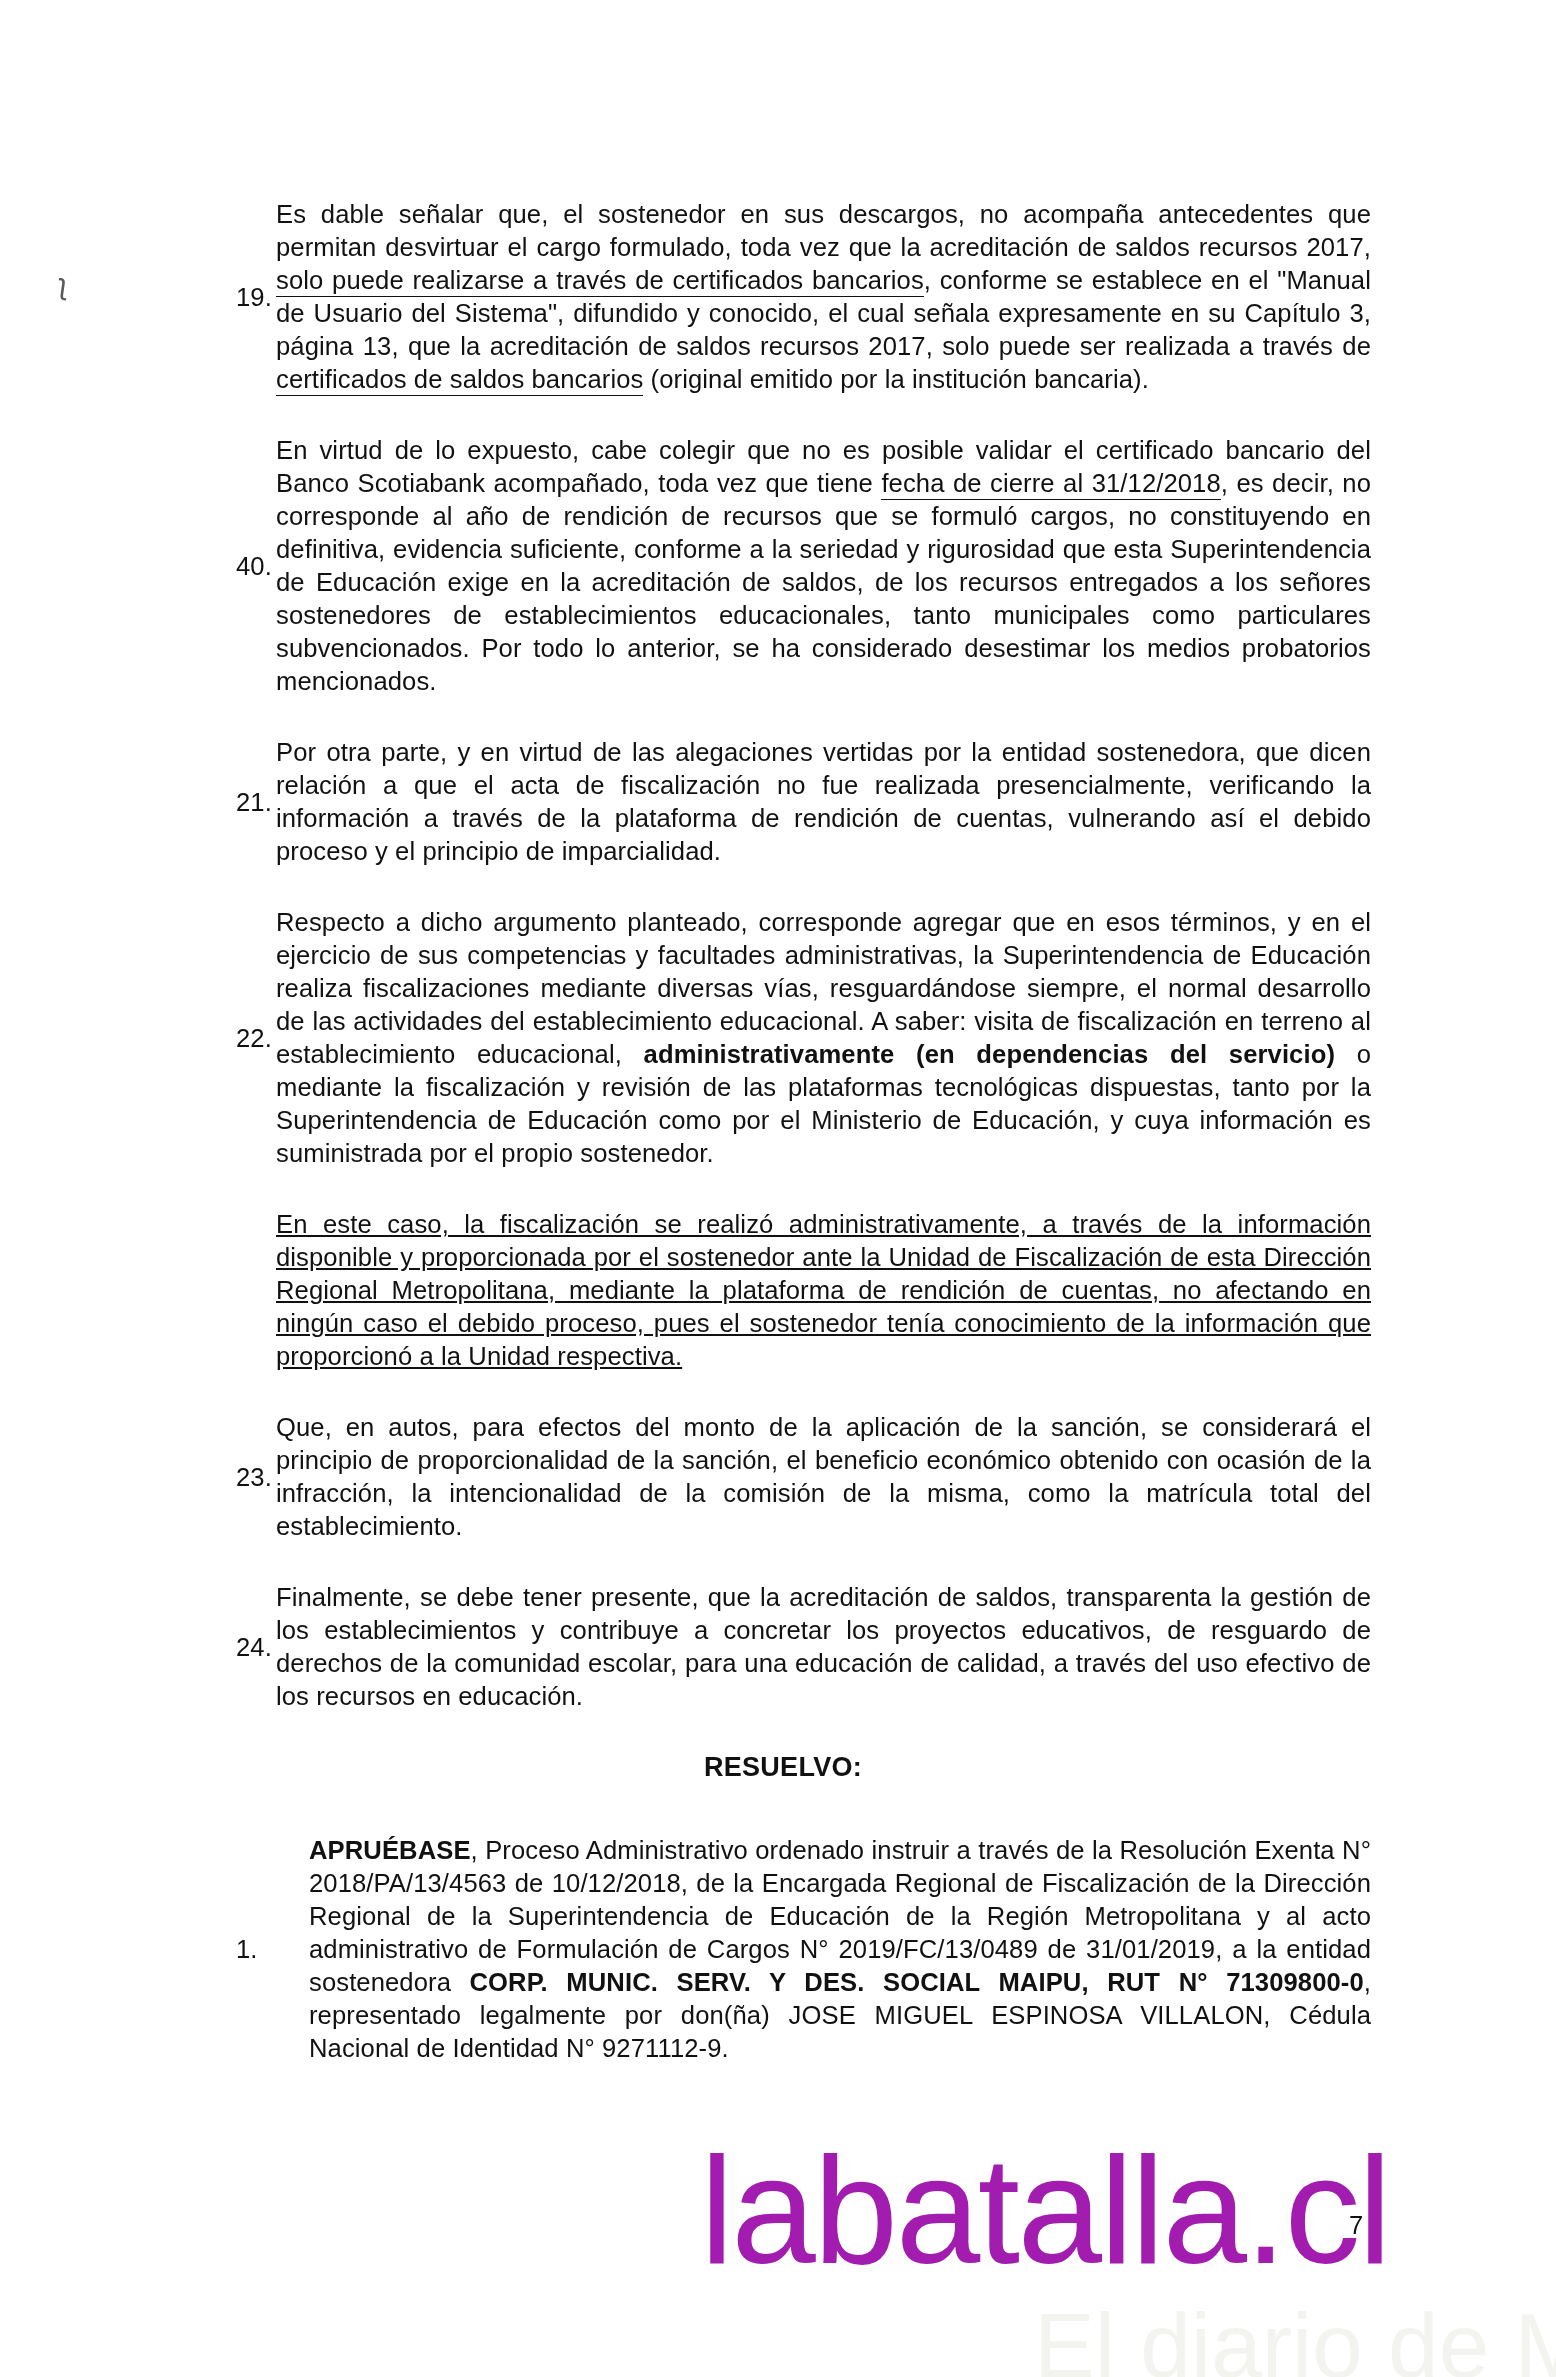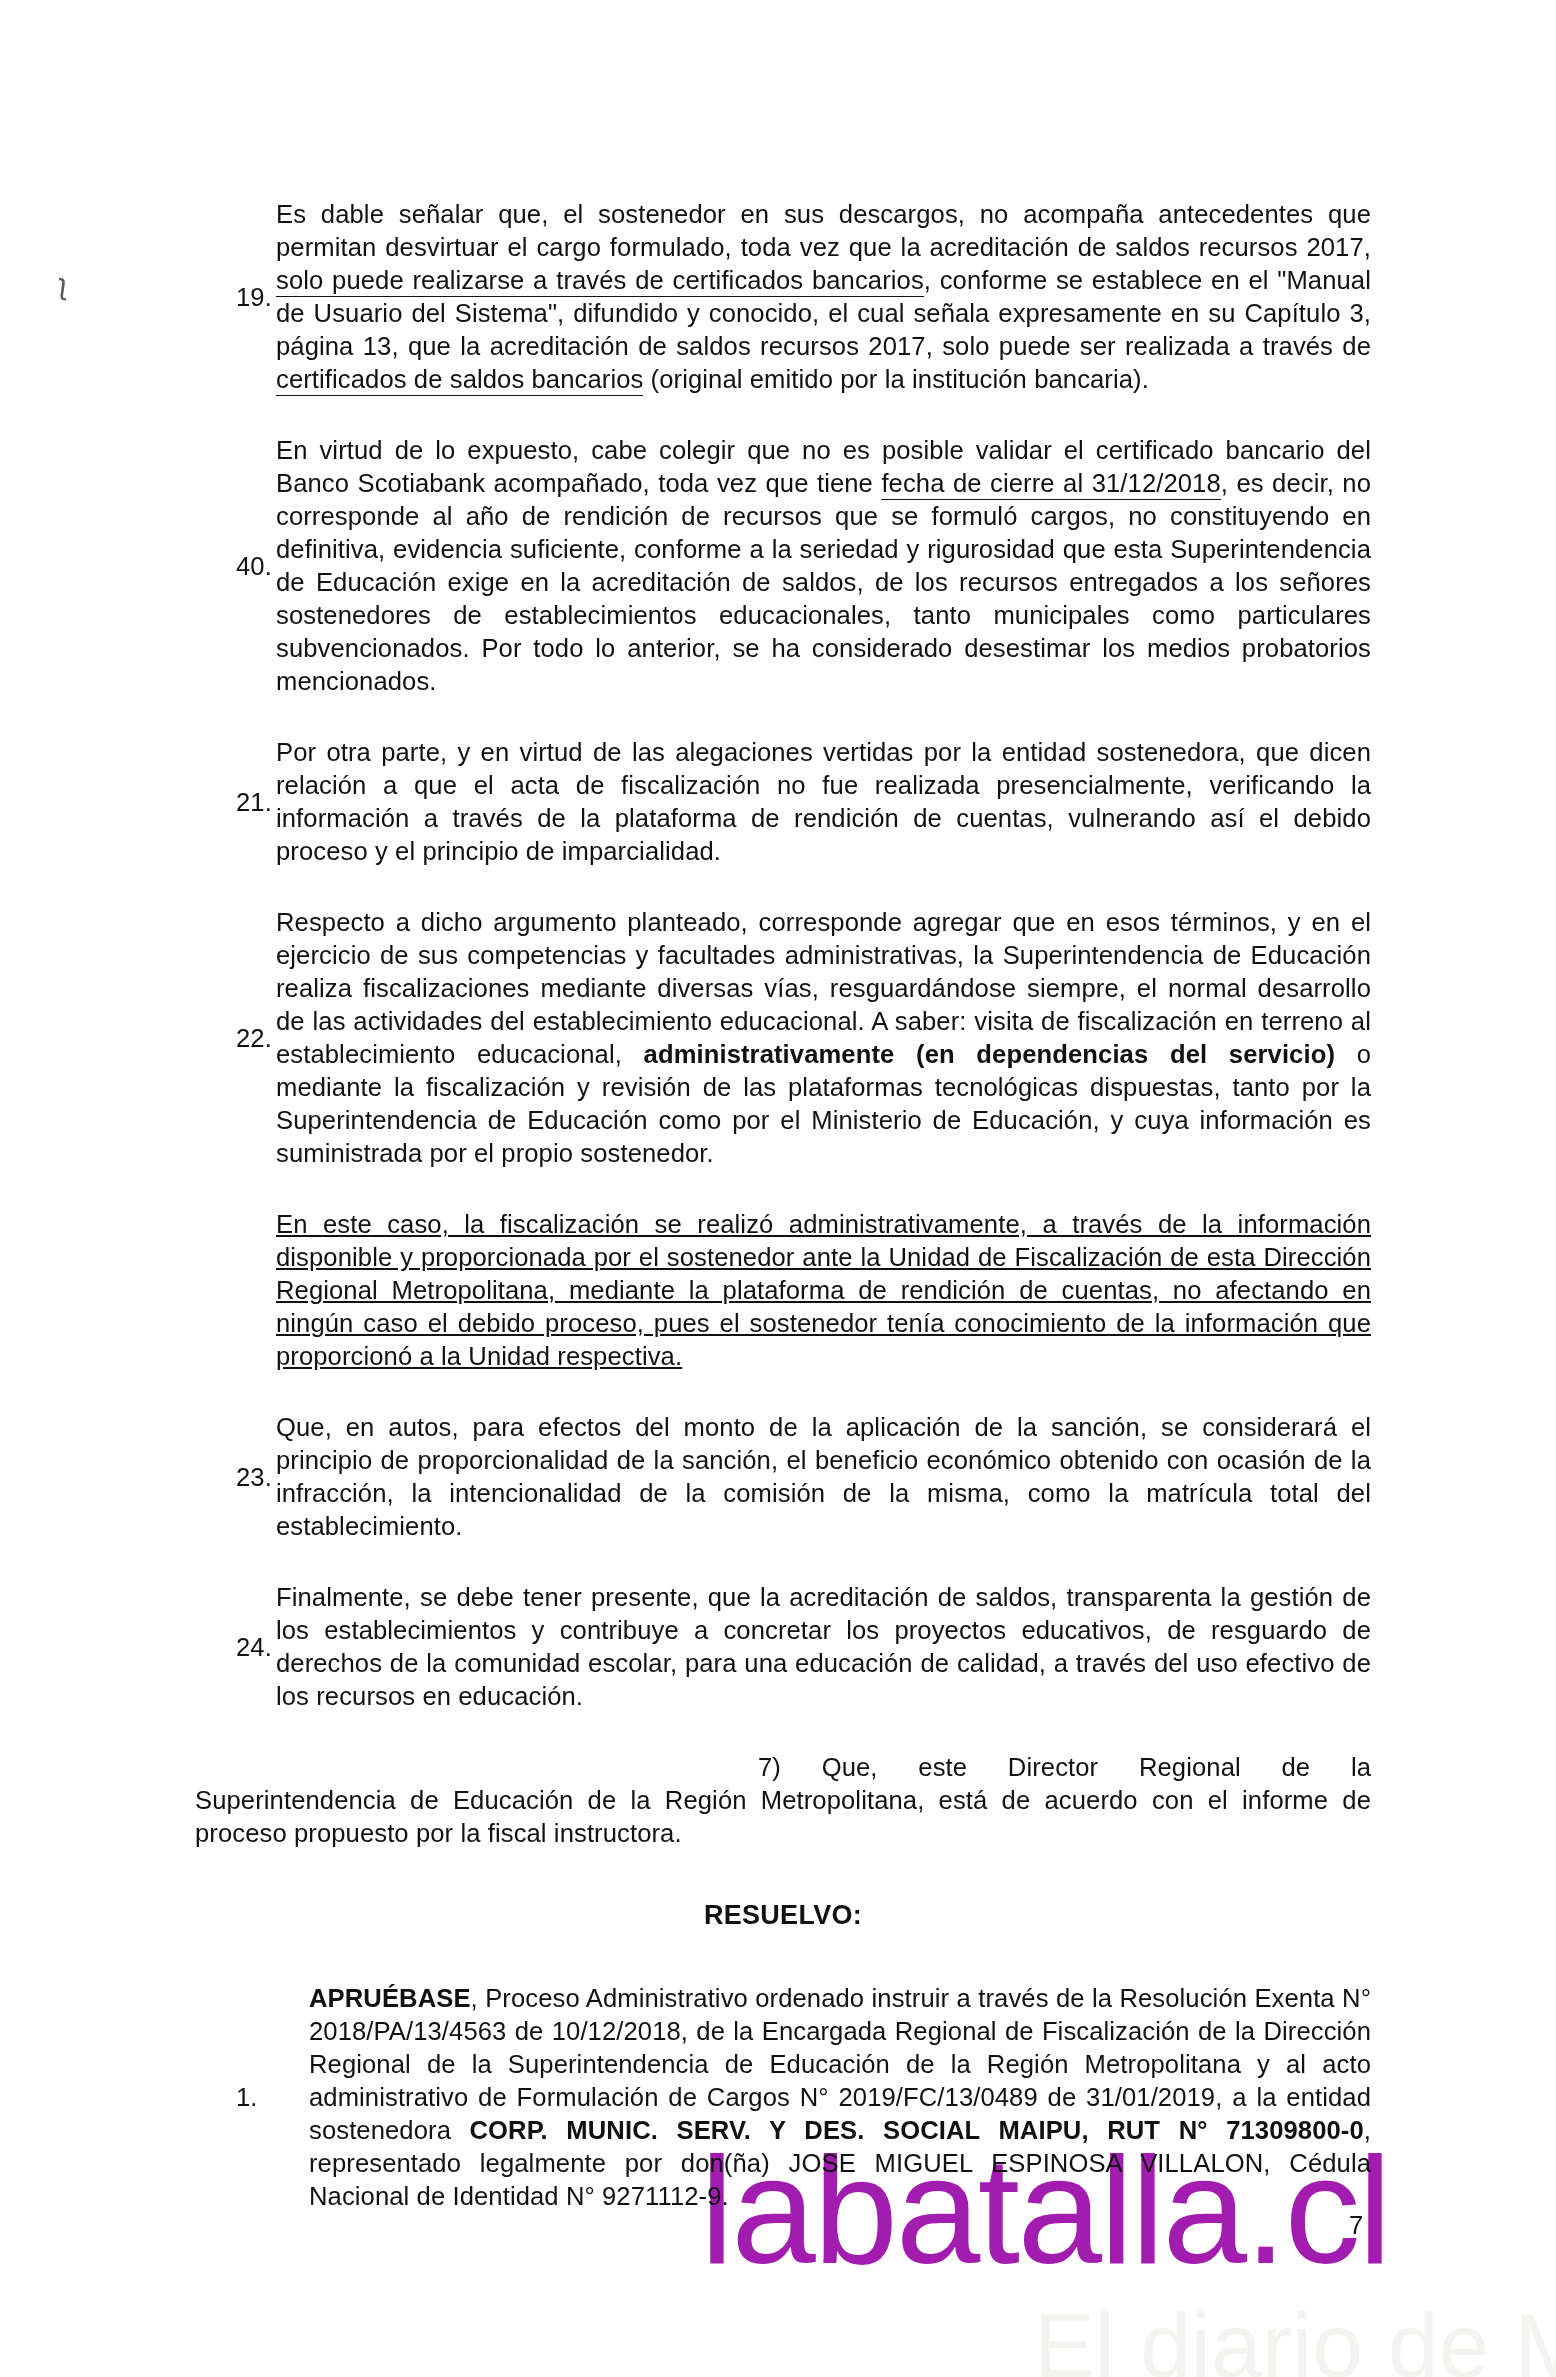--- a/index.html
+++ b/index.html
@@ -124,21 +124,20 @@
         <div class="para">
           <span class="num">23.</span>
           <div class="pbody"><span>Que, en autos, para efectos del monto de la aplicación de la sanción, se considerará el principio de proporcionalidad de la sanción, el beneficio económico obtenido con ocasión de la infracción, la intencionalidad de la comisión de la misma, como la matrícula total del establecimiento.</span></div>
         </div>
         <div class="para">
           <span class="num">24.</span>
           <div class="pbody"><span>Finalmente, se debe tener presente, que la acreditación de saldos, transparenta la gestión de los establecimientos y contribuye a concretar los proyectos educativos, de resguardo de derechos de la comunidad escolar, para una educación de calidad, a través del uso efectivo de los recursos en educación.</span></div>
         </div>
       </div>
 
-    <div class="closing"><span>7) Que, este Director Regional de la Superintendencia de Educación de la Región Metropolitana, está de acuerdo con el informe de proceso propuesto por la fiscal instructora.</span></div>
 
     <h2 class="resuelvo">RESUELVO:</h2>
 
     <div id="resolution-items">
         <div class="para item">
           <span class="num">1.</span>
           <div class="pbody"><span class="seg-b">APRUÉBASE</span><span>, Proceso Administrativo ordenado instruir a través de la Resolución Exenta N° 2018/PA/13/4563 de 10/12/2018, de la Encargada Regional de Fiscalización de la Dirección Regional de la Superintendencia de Educación de la Región Metropolitana y al acto administrativo de Formulación de Cargos N° 2019/FC/13/0489 de 31/01/2019, a la entidad sostenedora </span><span class="seg-b">CORP. MUNIC. SERV. Y DES. SOCIAL MAIPU, RUT N° 71309800-0</span><span>, representado legalmente por don(ña) JOSE MIGUEL ESPINOSA VILLALON, Cédula Nacional de Identidad N° 9271112-9.</span></div>
         </div>
       </div>
   </div>

